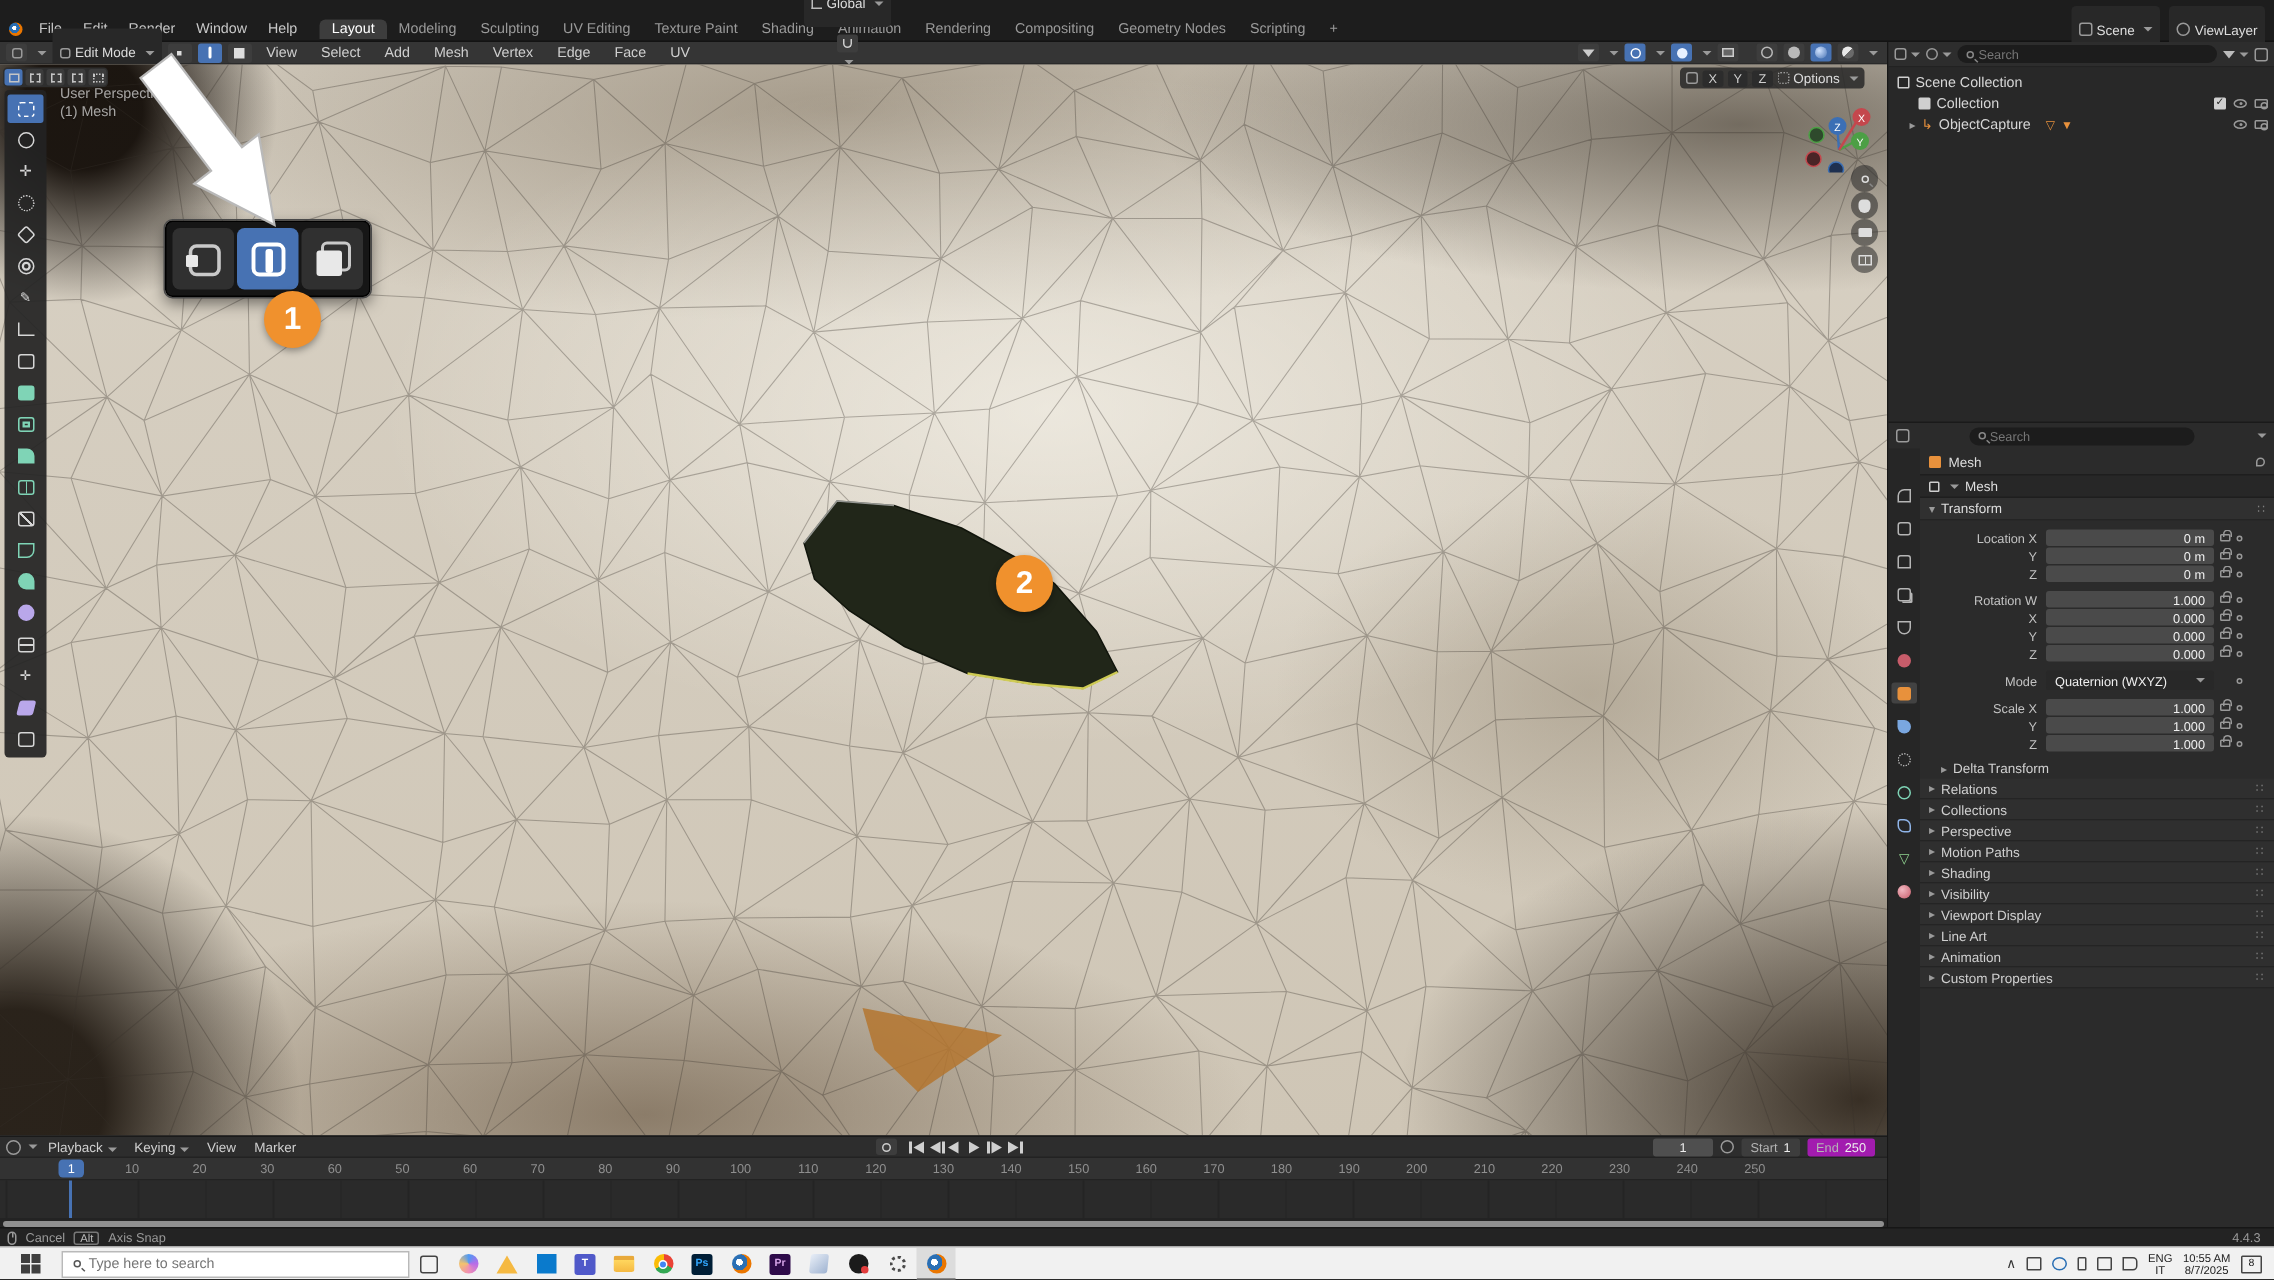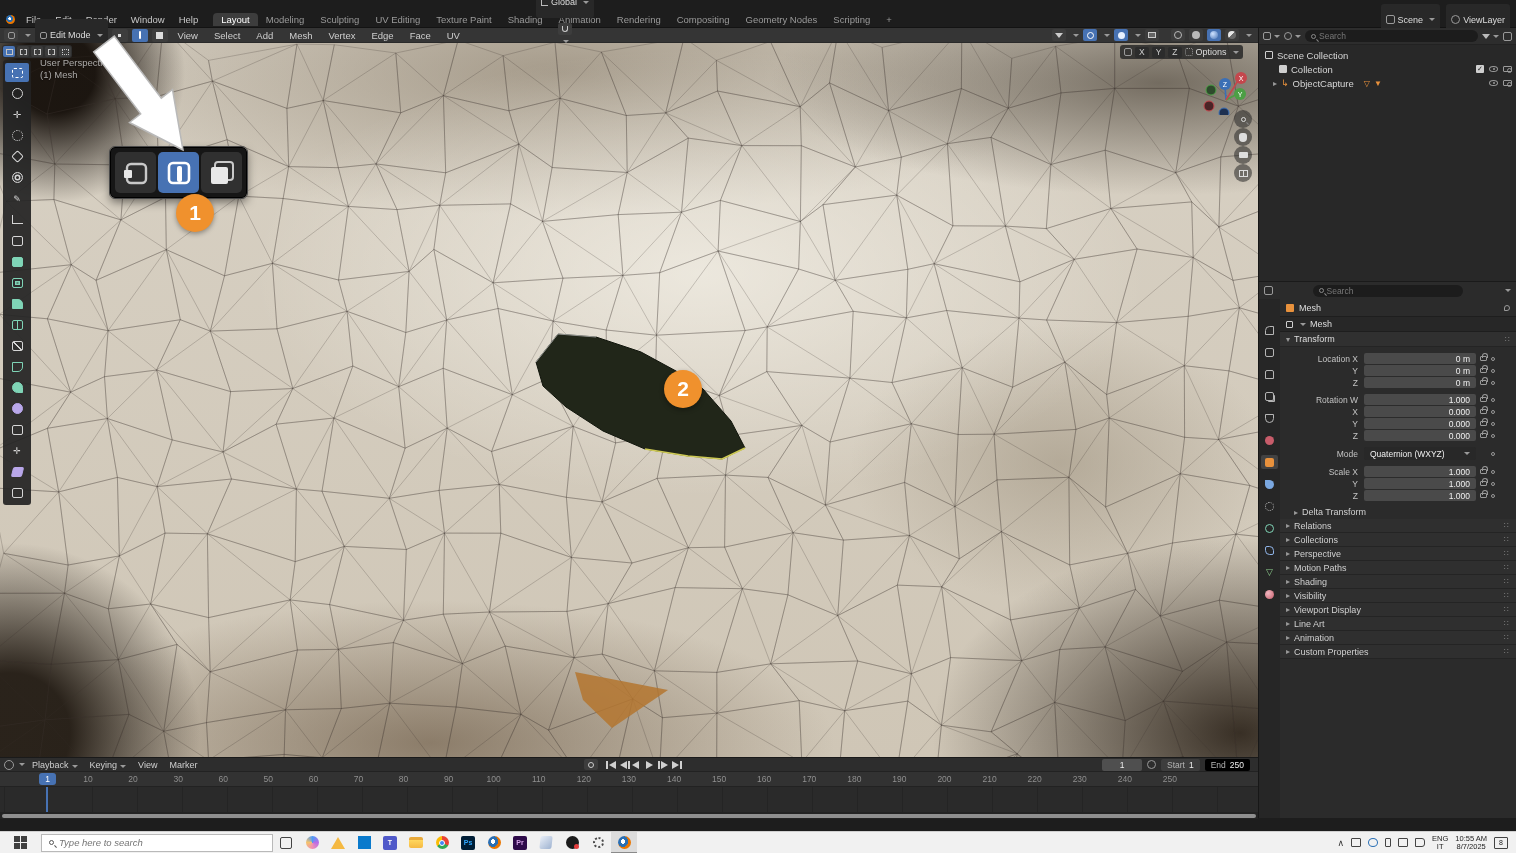--- a/index.html
+++ b/index.html
@@ -115,21 +115,21 @@
   
   .statusbar{left:0;top:818px;width:1516px;height:13px;background:#232323;display:flex;align-items:center;gap:6px;padding:0 5px;font-size:8.5px;color:#9a9a9a;border-top:1px solid #161616;}
   .keychip{border:1px solid #777;border-radius:2px;padding:0 3px;font-size:7.5px;height:9px;line-height:8px;color:#bbb;}
   .mouseico{width:6px;height:9px;border:1px solid #9a9a9a;border-radius:3px;position:relative;}
   .mouseico::after{content:'';position:absolute;left:2px;top:0;width:1px;height:3px;background:#9a9a9a;}
   
   .taskbar{left:0;top:831px;width:1516px;height:22px;background:#f1f1f1;display:flex;align-items:center;border-top:1px solid #d0d0d0;color:#1b1b1b;}
   .winlogo{width:13px;height:13px;display:grid;grid-template-columns:6px 6px;grid-template-rows:6px 6px;gap:1px;margin:0 14px;}
   .winlogo div{background:#3f3f3f;}
   .tsearch{width:232px;height:18px;background:#fff;border:1px solid #b9b9b9;display:flex;align-items:center;gap:5px;padding:0 7px;}
-  .tsearch input{border:none;outline:none;font-size:9.5px;color:#555;width:100%;background:transparent;font-style:italic;}
+  .tsearch input{border:none;outline:none;font-size:9.5px;color:#555;width:100%;background:transparent;}
   .tsearch .mag{border-color:#555;}
   .tsearch .mag::after{background:#555;}
   .tbicon{width:26px;height:22px;display:grid;place-items:center;}
   .tbicon.activeapp{background:#dcdcdc;box-shadow:inset 0 -2px 0 #8a8a8a;}
   .appsq{width:14px;height:14px;border-radius:2px;display:grid;place-items:center;font-size:7px;font-weight:bold;}
   .tray{margin-left:auto;display:flex;align-items:center;gap:7px;padding-right:8px;font-size:7.5px;color:#222;}
   .trayico{width:10px;height:9px;border:1px solid #444;border-radius:1px;}
   .twoline{text-align:center;line-height:8px;}
   svg{display:block;}
 </style>
@@ -718,21 +718,21 @@
       </svg>
       <span style="margin-left:auto;display:flex;gap:5px;align-items:center;padding-right:4px;">
         <span class="tfield" style="width:40px;justify-content:center">
             <span>1</span>
           </span>
         <span style="width:9px;height:9px;border:1px solid #9a9a9a;border-radius:50%;position:relative"></span>
         <span class="tfield" style="background:#3d3d3d">
             <span class="lab">Start</span>
             <span>1</span>
           </span>
-        <span class="tfield" style="background:#000000">
+        <span class="tfield" style="background:#a21caf">
             <span class="lab">End</span>
             <span>250</span>
           </span>
       </span>
     </div>
     <div class="tl-ruler">
       <div class="ticks">
 
       <span class="tick">10</span>
           <span class="tick">20</span>
@@ -765,20 +765,27 @@
         </div>
     </div>
     <div class="tl-tracks">
       <div class="abs" style="left:46px;top:0;width:2px;height:25px;background:#4772b3"></div>
     </div>
     <div class="tl-scroll">
         <div class="bar"></div>
       </div>
   </div>
 
+  <div class="abs statusbar">
+    <span class="mouseico"></span>
+    <span>Cancel</span>
+    <span class="keychip">Alt</span>
+    <span>Axis Snap</span>
+    <span style="margin-left:auto;padding-right:4px">4.4.3</span>
+  </div>
 
   <div class="abs taskbar">
     <span class="winlogo">
         <div></div>
         <div></div>
         <div></div>
         <div></div>
       </span>
     <span class="tsearch">
       <span class="mag"></span>

